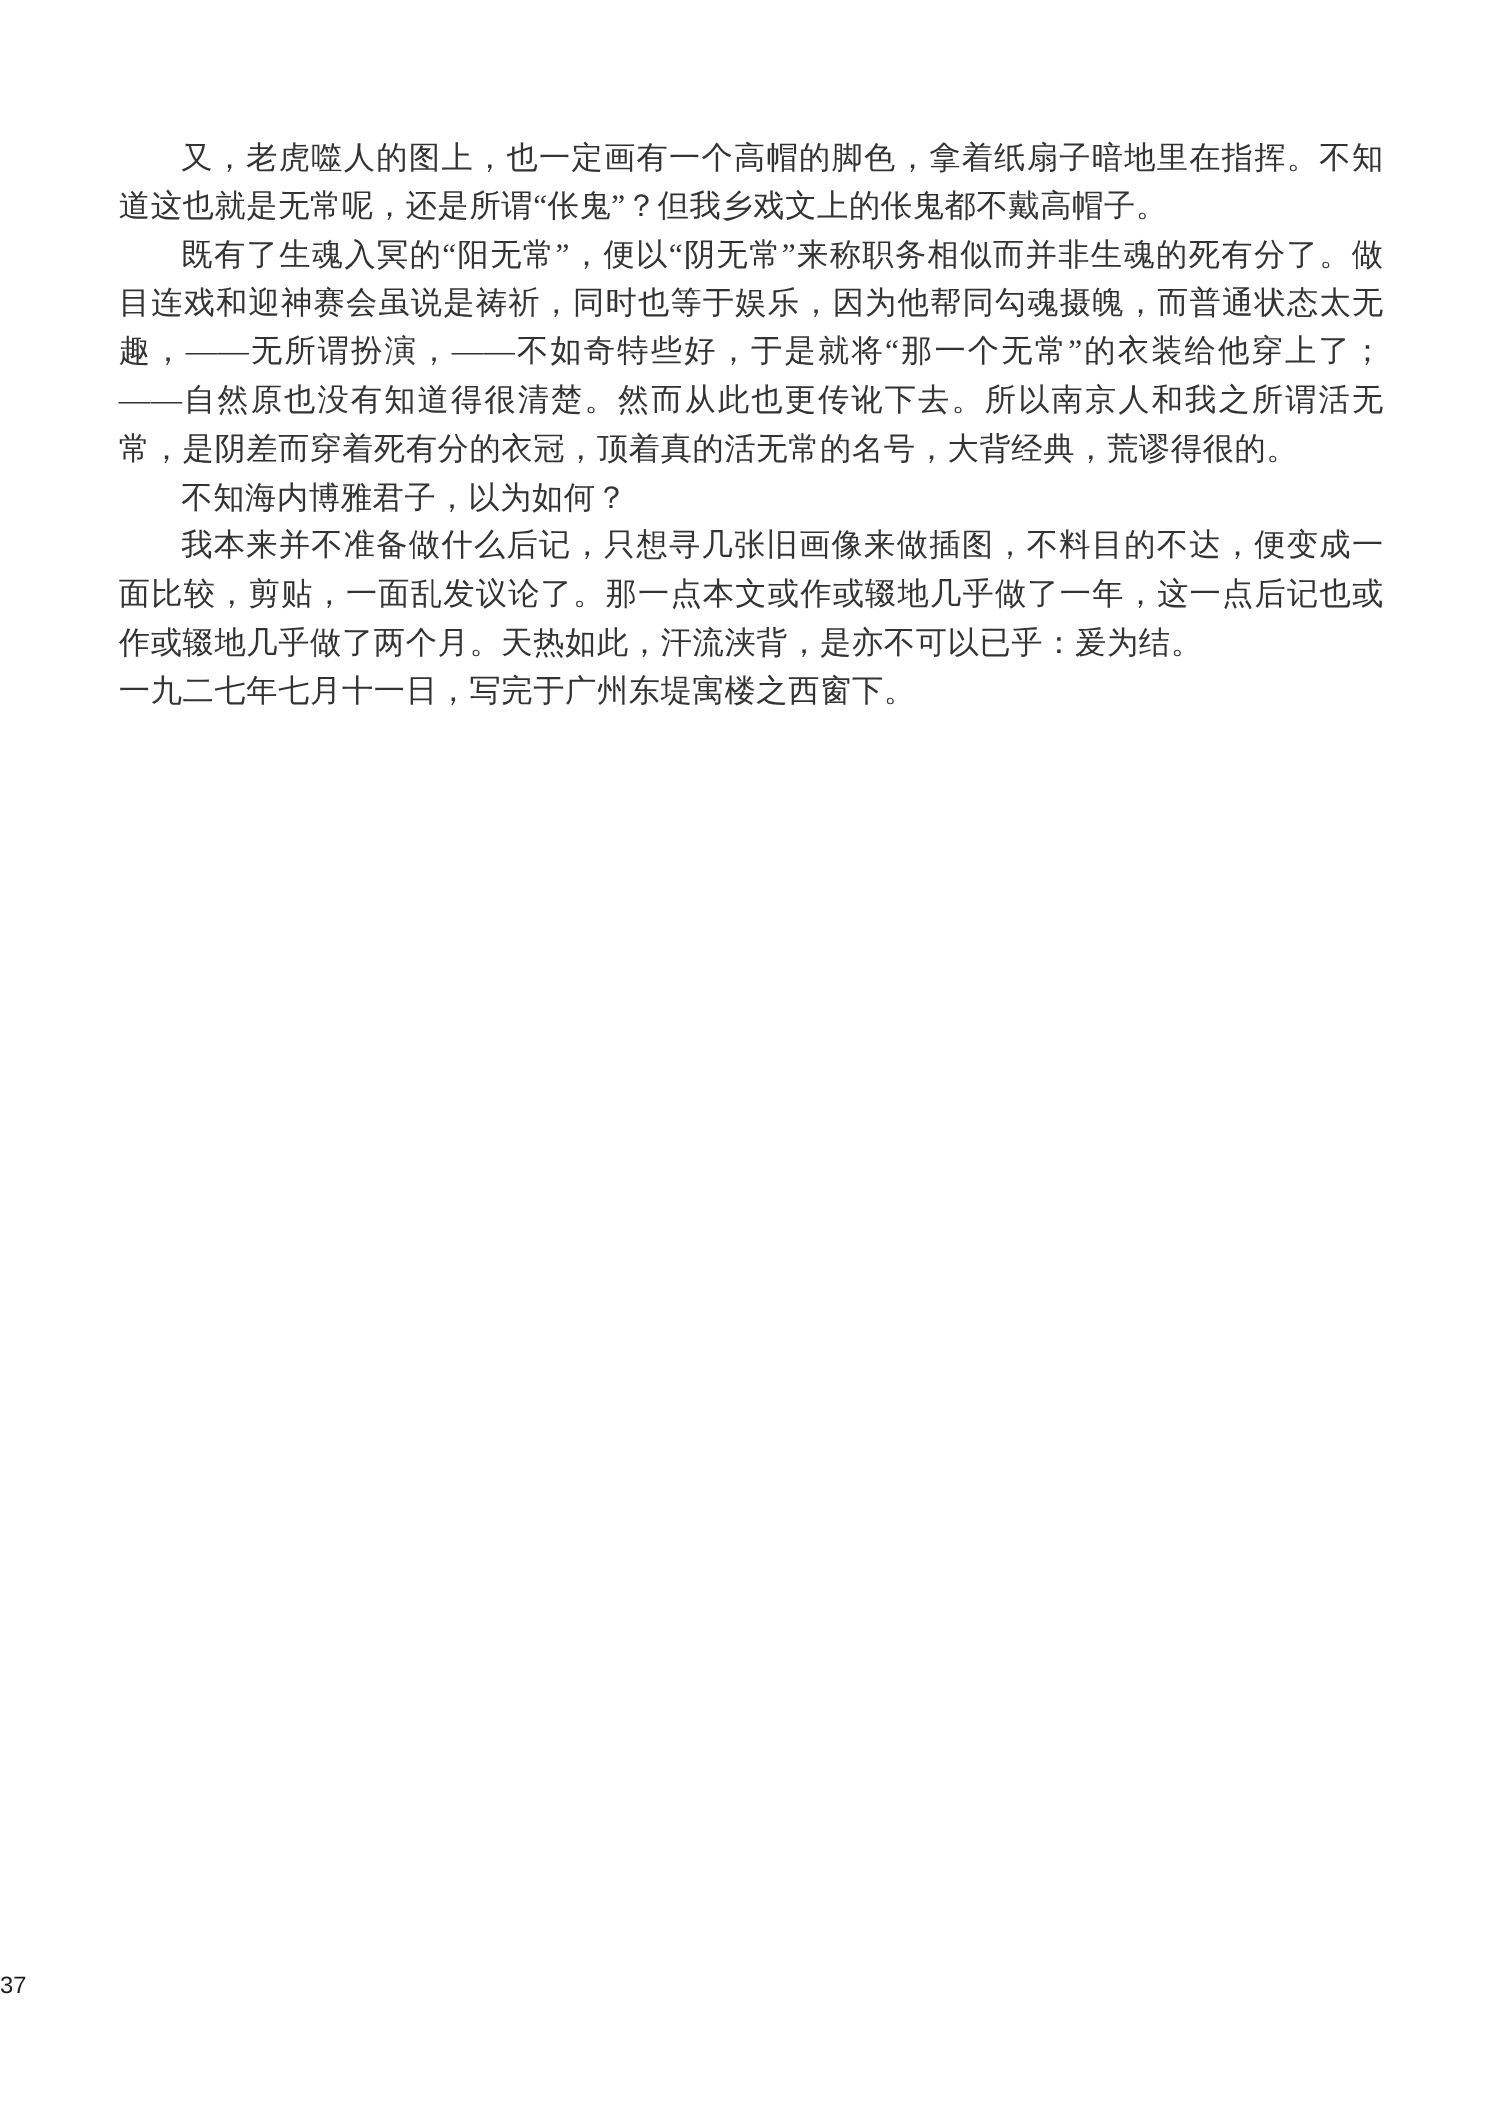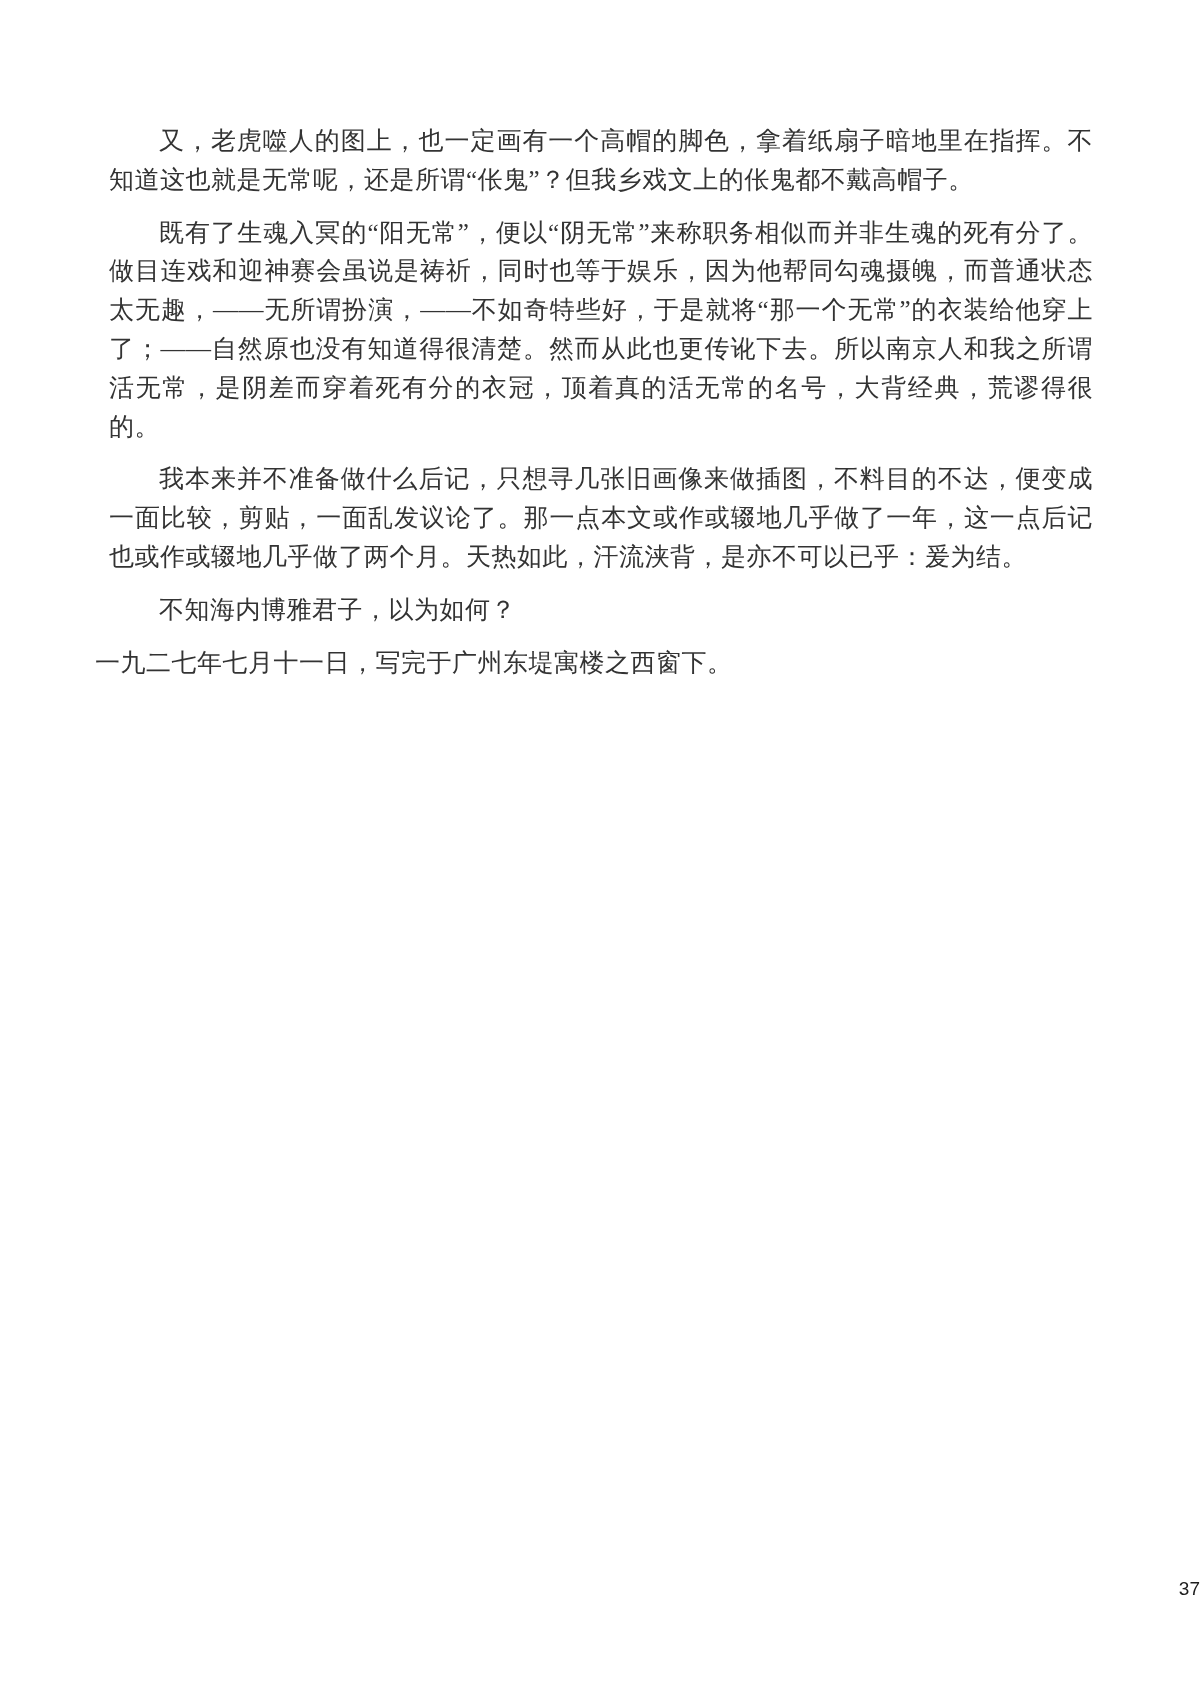--- a/index.html
+++ b/index.html
@@ -22,45 +22,45 @@
     position: absolute;
     left: 95px;
     top: 108px;
     width: 1012px;
     color: #333333;
     font-size: 25px;
     line-height: 38.8px;
     letter-spacing: 0.5px;
   }
   .para {
-    margin: 14px;
+    margin: 0;
     text-align: justify;
     text-indent: 2em;
   }
   .dateline {
     margin: 0;
     text-align: left;
     text-indent: 0;
   }
   .page-number {
     position: absolute;
     top: 1578px;
     left: 0;
     width: 100%;
-    text-align: right;
+    text-align: left;
     font-family: "Liberation Sans", "DejaVu Sans", sans-serif;
     font-size: 19px;
     color: #1c1c1c;
   }
 </style>
 </head>
 <body>
 
 <div class="page">
   <div class="content">
     <p class="para">又，老虎噬人的图上，也一定画有一个高帽的脚色，拿着纸扇子暗地里在指挥。不知道这也就是无常呢，还是所谓“伥鬼”？但我乡戏文上的伥鬼都不戴高帽子。</p>
     <p class="para">既有了生魂入冥的“阳无常”，便以“阴无常”来称职务相似而并非生魂的死有分了。做目连戏和迎神赛会虽说是祷祈，同时也等于娱乐，因为他帮同勾魂摄魄，而普通状态太无趣，——无所谓扮演，——不如奇特些好，于是就将“那一个无常”的衣装给他穿上了；——自然原也没有知道得很清楚。然而从此也更传讹下去。所以南京人和我之所谓活无常，是阴差而穿着死有分的衣冠，顶着真的活无常的名号，大背经典，荒谬得很的。</p>
+    <p class="para">不知海内博雅君子，以为如何？</p>
     <p class="para">我本来并不准备做什么后记，只想寻几张旧画像来做插图，不料目的不达，便变成一面比较，剪贴，一面乱发议论了。那一点本文或作或辍地几乎做了一年，这一点后记也或作或辍地几乎做了两个月。天热如此，汗流浃背，是亦不可以已乎：爰为结。</p>
-    <p class="para">不知海内博雅君子，以为如何？</p>
     <p class="para dateline">一九二七年七月十一日，写完于广州东堤寓楼之西窗下。</p>
   </div>
   <div class="page-number">37</div>
 </div>
 
 </body></html>

